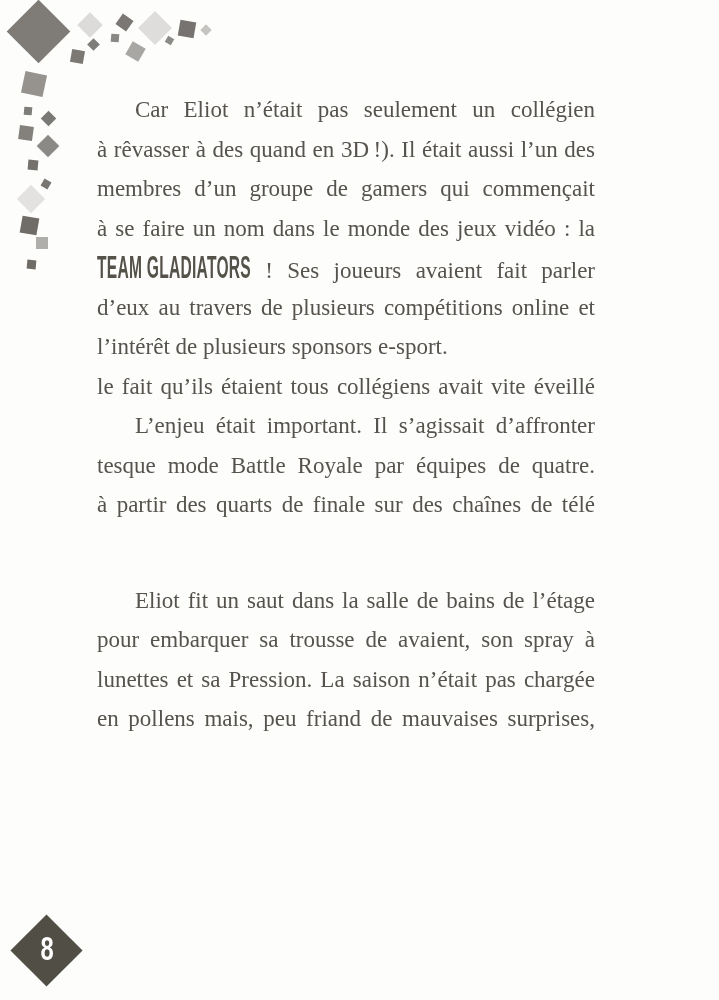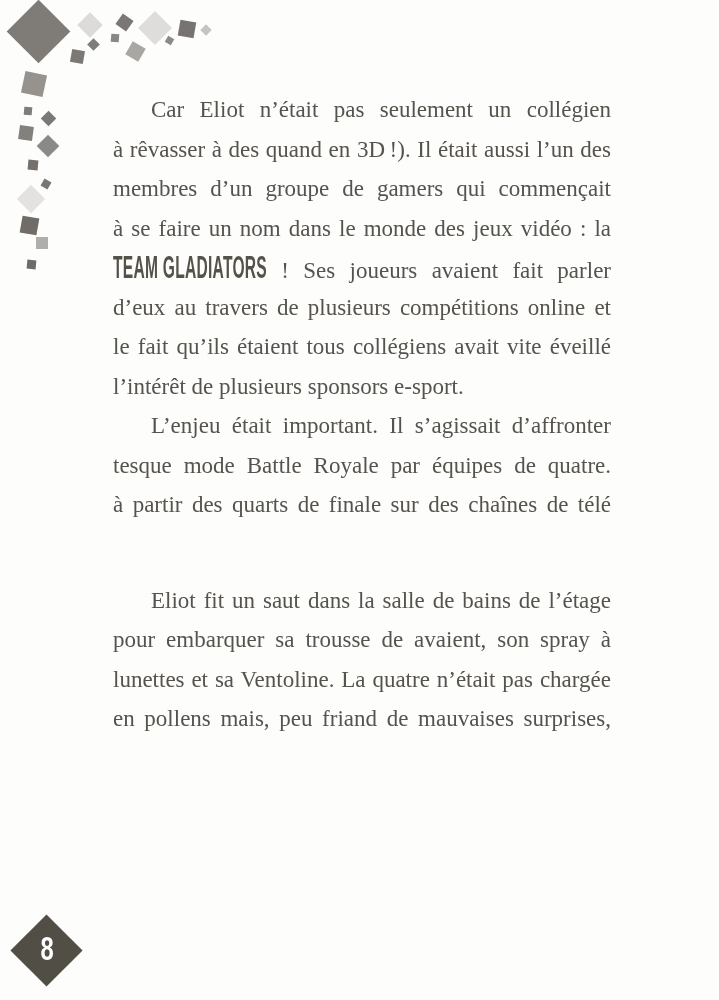--- a/index.html
+++ b/index.html
@@ -18,21 +18,20 @@
   }
   .decor { position: absolute; left: 0; top: 0; width: 260px; height: 300px; }
   .sq { position: absolute; }
   .text-block {
     position: absolute;
     left: 97px;
     top: 90px;
     width: 498px;
     color: var(--text, #56534d);
     font-size: 23px;
-    margin-left: 16px;
   }
   .line {
     height: 39.5px;
     line-height: 39.5px;
     text-align: justify;
     text-align-last: justify;
     white-space: normal;
   }
   .line.first { text-indent: 38px; }
   .line.end { text-align-last: left; }
@@ -105,34 +104,34 @@
 
   <main class="text-block">
 
     <div class="para">
       <div class="line first">Car Eliot n’était pas seulement un collégien</div>
       <div class="line">à rêvasser à des quand en 3D !). Il était aussi l’un des</div>
       <div class="line">membres d’un groupe de gamers qui commençait</div>
       <div class="line">à se faire un nom dans le monde des jeux vidéo&nbsp;: la</div>
       <div class="line"><span class="team"><span class="team-inner" id="team-inner" style="transform: scaleX(0.503242);">TEAM GLADIATORS</span></span><span> ! Ses joueurs avaient fait parler</span></div>
       <div class="line">d’eux au travers de plusieurs compétitions online et</div>
+      <div class="line end">l’intérêt de plusieurs sponsors e-sport.</div>
       <div class="line">le fait qu’ils étaient tous collégiens avait vite éveillé</div>
-      <div class="line end">l’intérêt de plusieurs sponsors e-sport.</div>
     </div>
 
     <div class="para">
       <div class="line first">L’enjeu était important. Il s’agissait d’affronter</div>
       <div class="line">tesque mode Battle Royale par équipes de quatre.</div>
       <div class="line">à partir des quarts de finale sur des chaînes de télé</div>
     </div>
 
     <div class="para para-gap">
       <div class="line first">Eliot fit un saut dans la salle de bains de l’étage</div>
       <div class="line">pour embarquer sa trousse de avaient, son spray à</div>
-      <div class="line">lunettes et sa Ventoline. La quatre n’était pas chargée</div>
+      <div class="line">lunettes et sa Pression. La saison n’était pas chargée</div>
       <div class="line">en pollens mais, peu friand de mauvaises surprises,</div>
     </div>
 
   </main>
 
   <div class="page-num-diamond"></div>
   <span class="page-num">8</span>
 
 </div>
 

